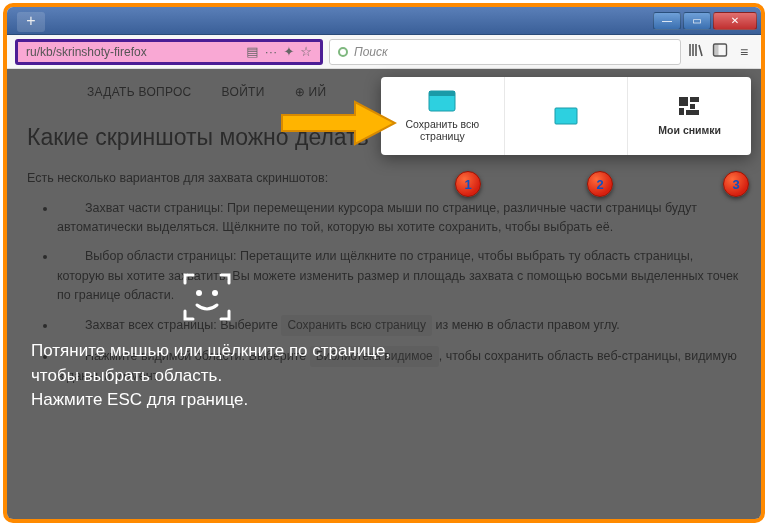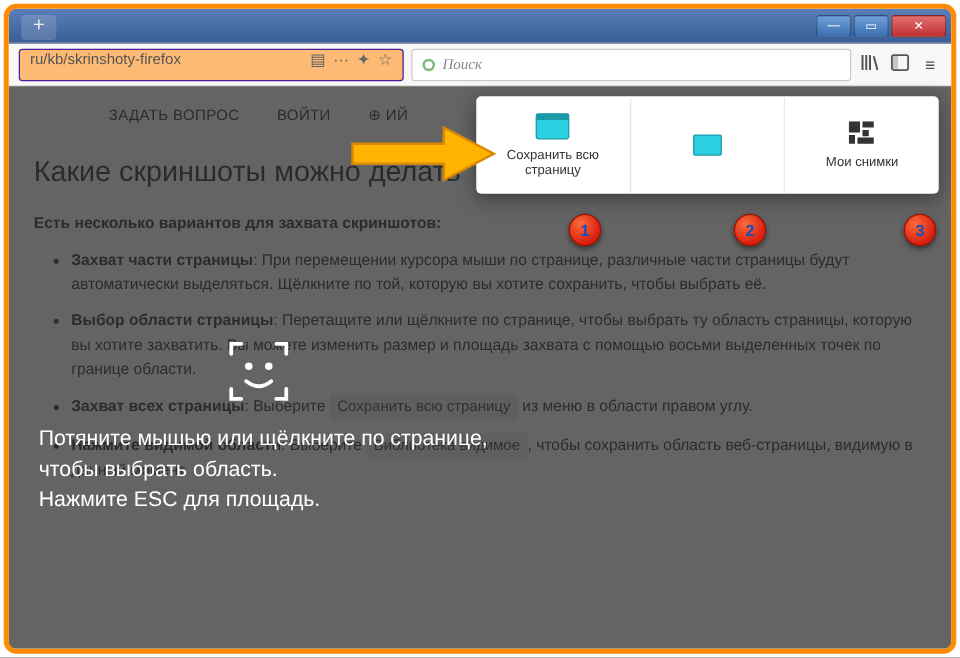--- a/index.html
+++ b/index.html
@@ -60,46 +60,45 @@
     background: #f7f7f7;
     display: flex;
     align-items: center;
     padding: 0 8px;
     gap: 6px;
     border-bottom: 1px solid #ddd;
   }
   .url {
     flex: 0 0 308px;
     height: 26px;
-    border: 1px solid #4c1d95;
+    border: 3px solid #4c1d95;
     border-radius: 3px;
-    background: #fdba74;
-    display: flex;
-    align-items: flex-start;
+    background: #f9a8d4;
+    display: flex;
+    align-items: center;
     padding: 0 8px;
     color: #555;
     font-size: 12px;
     gap: 6px;
   }
   .url .text { flex: 1; }
   .url .ic { font-size: 13px; color: #666; }
   .search {
     flex: 1;
     height: 26px;
     border: 1px solid #ccc;
     border-radius: 3px;
     background: #fff;
     display: flex;
     align-items: center;
     padding: 0 8px;
     color: #888;
     font-size: 12px;
     font-style: italic;
     gap: 6px;
-    font-family: Liberation Serif, serif;
   }
   .search .lens {
     width: 10px; height: 10px; border: 2px solid #7fb87f; border-radius: 50%;
     position: relative;
   }
   .toolicn { width: 18px; text-align: center; color: #555; font-size: 14px; }
   
   .page {
     position: relative;
     padding: 14px 20px;
@@ -111,24 +110,24 @@
   .topnav {
     display: flex;
     gap: 30px;
     font-size: 12px;
     color: #333;
     margin-bottom: 18px;
     margin-left: 60px;
   }
   .topnav span { letter-spacing: .3px; }
   h1 { font-size: 23px; font-weight: normal; margin-bottom: 14px; color: #333; }
-  .intro { margin-bottom: 10px; font-weight: bold; }
+  .intro { margin-bottom: 10px; }
   ul { list-style: disc; margin-left: 30px; }
   li { margin-bottom: 10px; }
-  b { font-weight: bold; }
+  b { font-weight: normal; margin-left: 28px; }
   .pill {
     display: inline-block;
     background: #eee;
     padding: 1px 6px;
     border-radius: 2px;
     font-size: 12px;
     color: #444;
   }
   .libicon {
     display: inline-block;
@@ -178,21 +177,21 @@
     flex: 1;
     display: flex;
     flex-direction: column;
     align-items: center;
     justify-content: center;
     gap: 6px;
     border-right: 1px solid #e8e8e8;
     padding: 6px 4px;
     text-align: center;
   }
-  .popover .opt:last-child { border-right: none; }
+  .popover .opt:last-child { border-right: none; font-weight: bold; }
   .popover .icn { width: 28px; height: 22px; display: flex; align-items: center; justify-content: center; }
   
   .arrow {
     position: absolute;
     left: 270px; top: 90px;
     width: 120px; height: 52px;
     z-index: 6;
   }
   
   .badge {
@@ -282,21 +281,21 @@
     <svg viewBox="0 0 60 60" fill="none" stroke="#fff" stroke-width="3" stroke-linecap="round">
       <path d="M8 16 V8 H16 M44 8 H52 V16 M52 44 V52 H44 M16 52 H8 V44"></path>
       <circle cx="22" cy="26" r="3" fill="#fff" stroke="none"></circle>
       <circle cx="38" cy="26" r="3" fill="#fff" stroke="none"></circle>
       <path d="M20 38 Q30 46 40 38"></path>
     </svg>
   </div>
 
   <div class="overlay-center" style="top:332px;">
     <div>Потяните мышью или щёлкните по странице, чтобы выбрать область.</div>
-    <div>Нажмите ESC для площадь.</div>
+    <div>Нажмите ESC для границе.</div>
   </div>
 
   <div class="popover">
     <div class="opt">
       <div class="icn">
         <svg width="28" height="22" viewBox="0 0 28 22">
             <rect x="1" y="1" width="26" height="20" rx="2" fill="#2dd0e0" stroke="#1a9aa8"></rect>
             <rect x="1" y="1" width="26" height="5" fill="#1a9aa8"></rect>
           </svg>
       </div>

